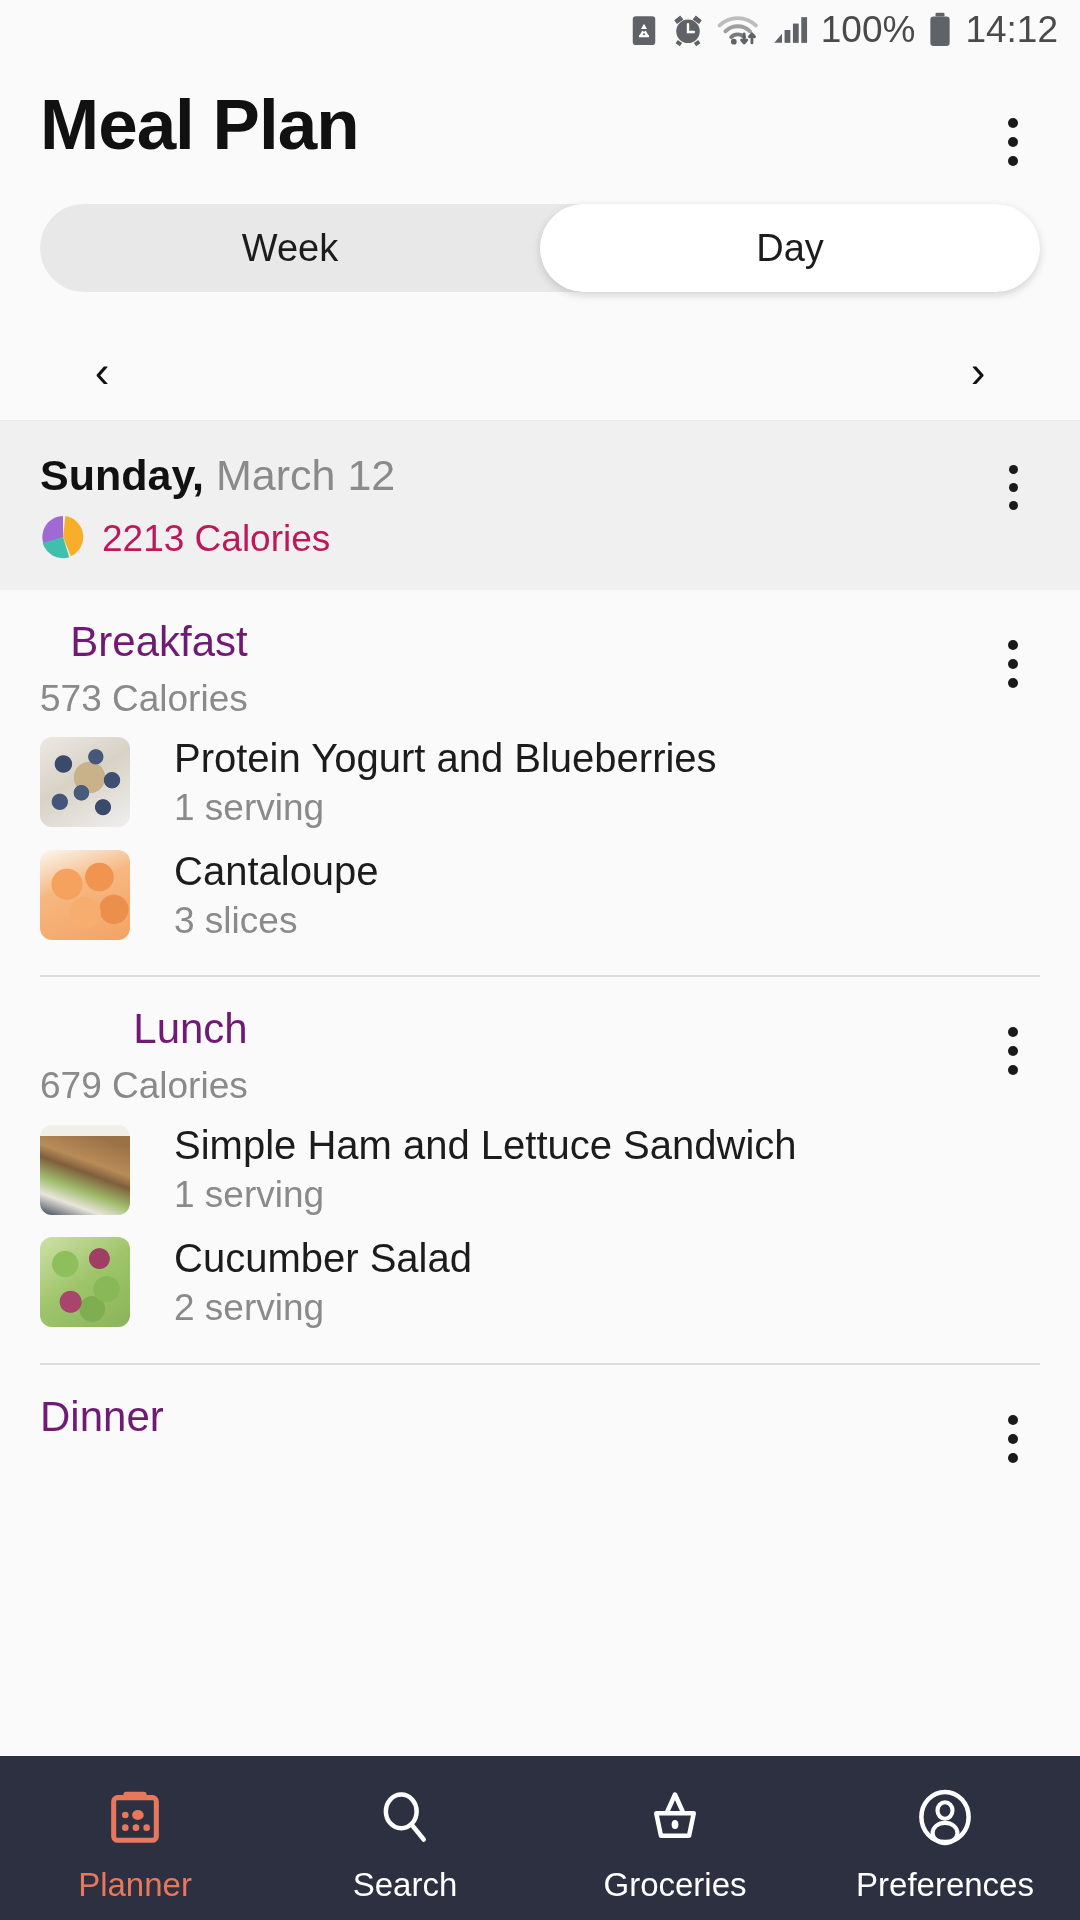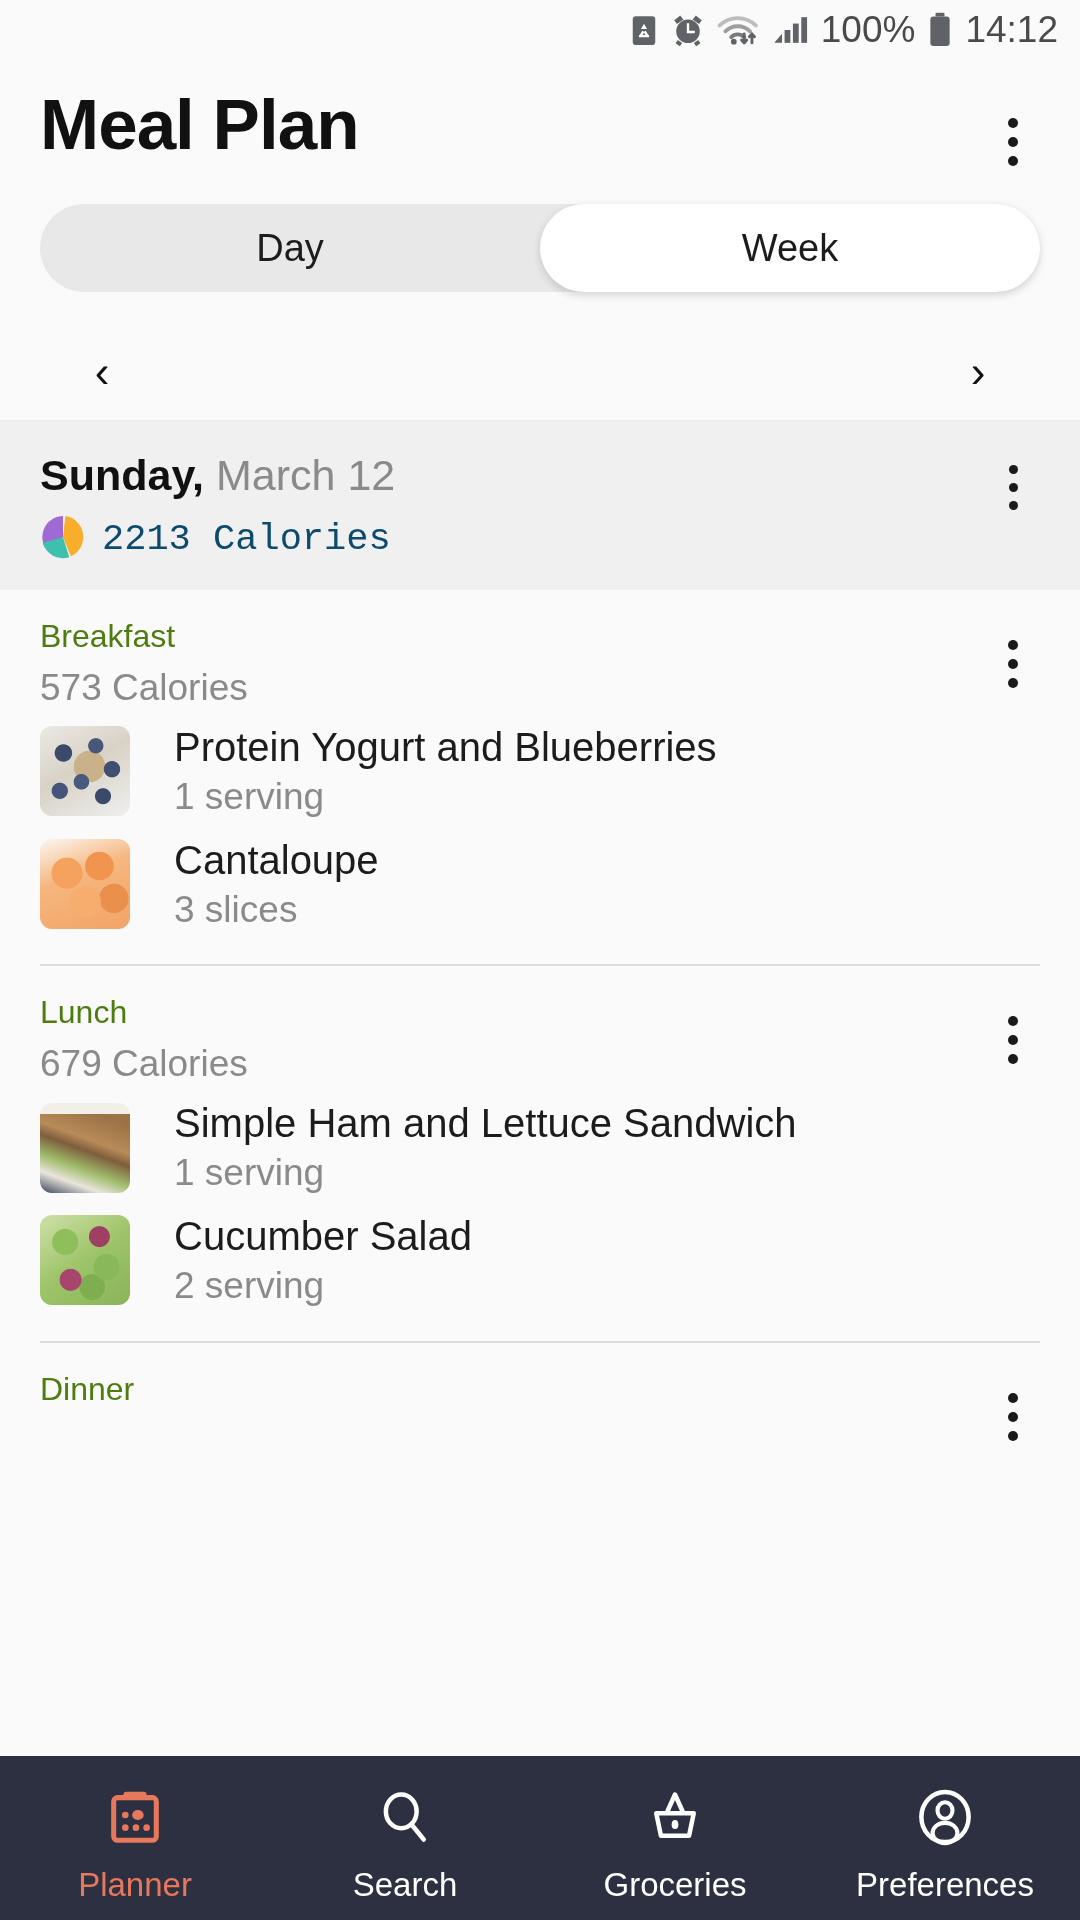--- a/index.html
+++ b/index.html
@@ -54,33 +54,33 @@
   .dayheader {
     background:#F0F0F0; padding:30px 40px 26px 40px;
     display:flex; align-items:flex-start; justify-content:space-between;
     border-top:1px solid #EAEAEA;
   }
   .dayheader .dh-left { display:flex; flex-direction:column; gap:14px; }
   .dh-title { font-size:43px; color:#111; }
   .dh-title b { font-weight:700; }
   .dh-title span.date { color:#8a8a8a; font-weight:400; }
   .dh-cal { display:flex; align-items:center; gap:16px; }
-  .dh-cal .cal-text { font-size:37px; color:#0c4a6e;font-family:Liberation Mono, monospace; }
+  .dh-cal .cal-text { font-size:37px; color:#be185d; }
   .kebab-vert.small { padding-top:14px; }
   .kebab-vert.small i { width:9px; height:9px; }
 
   
   .meals { background:#FAFAFA; }
   .meal { padding:0 40px; }
   .meal-head {
     display:flex; align-items:flex-start; justify-content:space-between;
     padding:28px 0 6px 0;
   }
   .meal-head .mh-left { display:flex; flex-direction:column; gap:12px; }
-  .meal-name { font-size:32px; color:#4d7c0f; }
+  .meal-name { font-size:42px; color:#701a75;text-align:right; }
   .meal-cal { font-size:37px; color:#8a8a8a; }
   .kebab-vert.meal-kebab { padding-top:22px; }
 
   .food-row { display:flex; align-items:center; gap:44px; padding:10px 0; }
   .thumb {
     width:90px; height:90px; border-radius:12px; flex:none;
     background-size:cover; background-position:center; overflow:hidden;
     position:relative;
   }
   .food-text { display:flex; flex-direction:column; gap:8px; }
@@ -200,22 +200,22 @@
     <div class="kebab-vert">
       <i></i>
       <i></i>
       <i></i>
     </div>
   </div>
 
   <div class="seg-wrap">
     <div class="seg-track">
       <div class="seg-thumb"></div>
+      <div class="seg-item">Week</div>
       <div class="seg-item">Day</div>
-      <div class="seg-item">Week</div>
     </div>
   </div>
 
   <div class="datenav">
     <div class="chev">‹</div>
     <div class="chev">›</div>
   </div>
 
   <div class="dayheader">
     <div class="dh-left">

